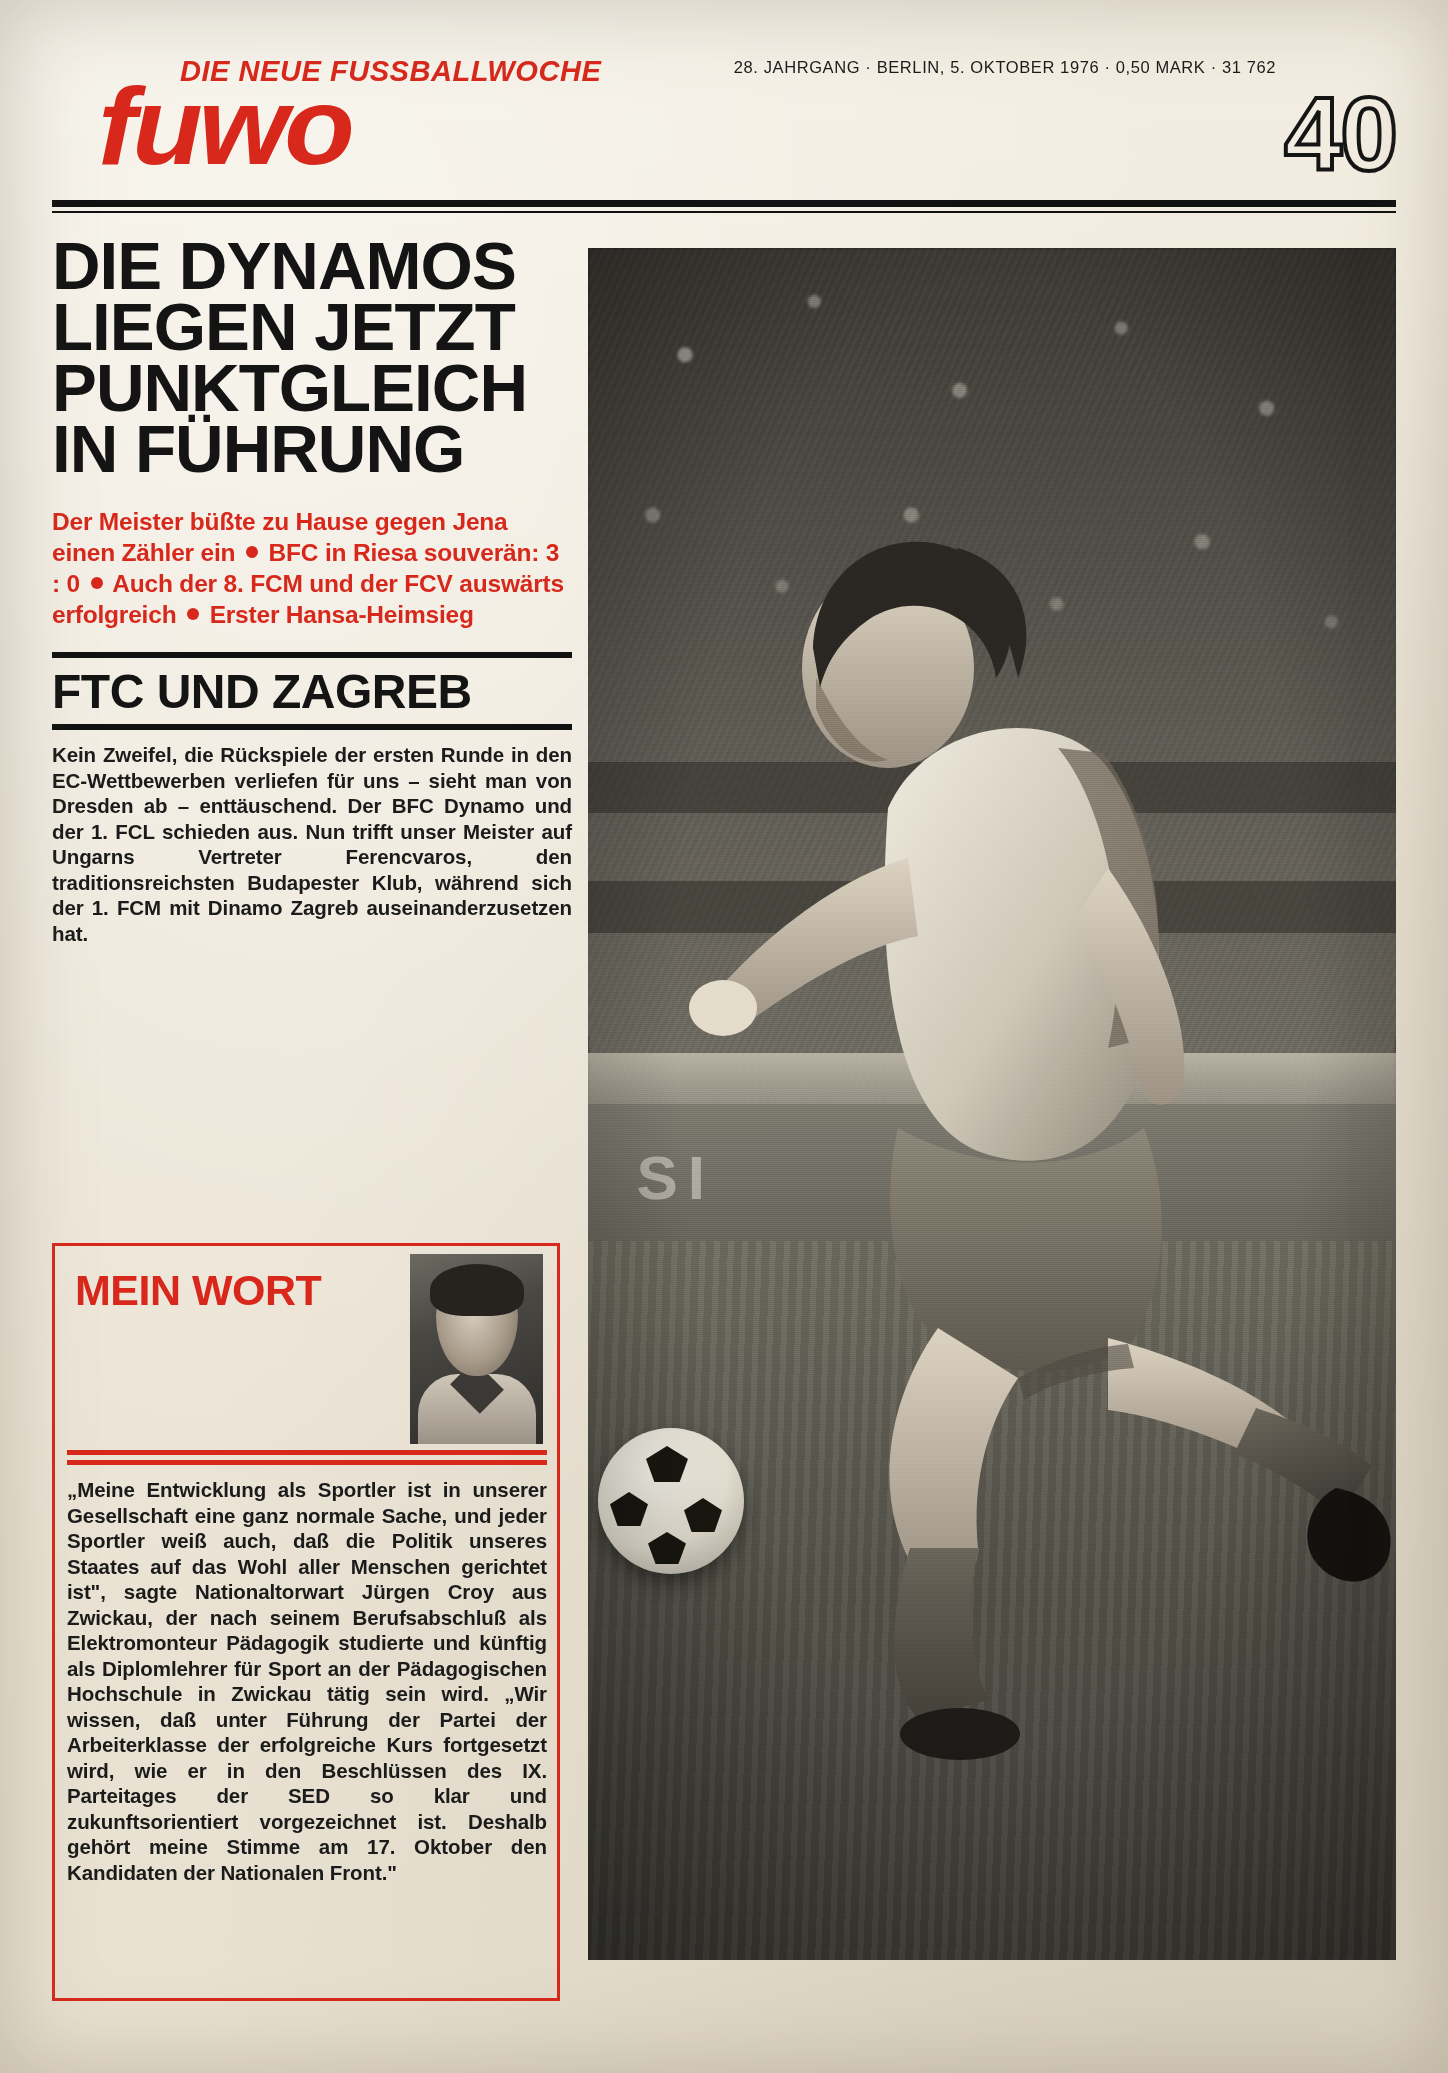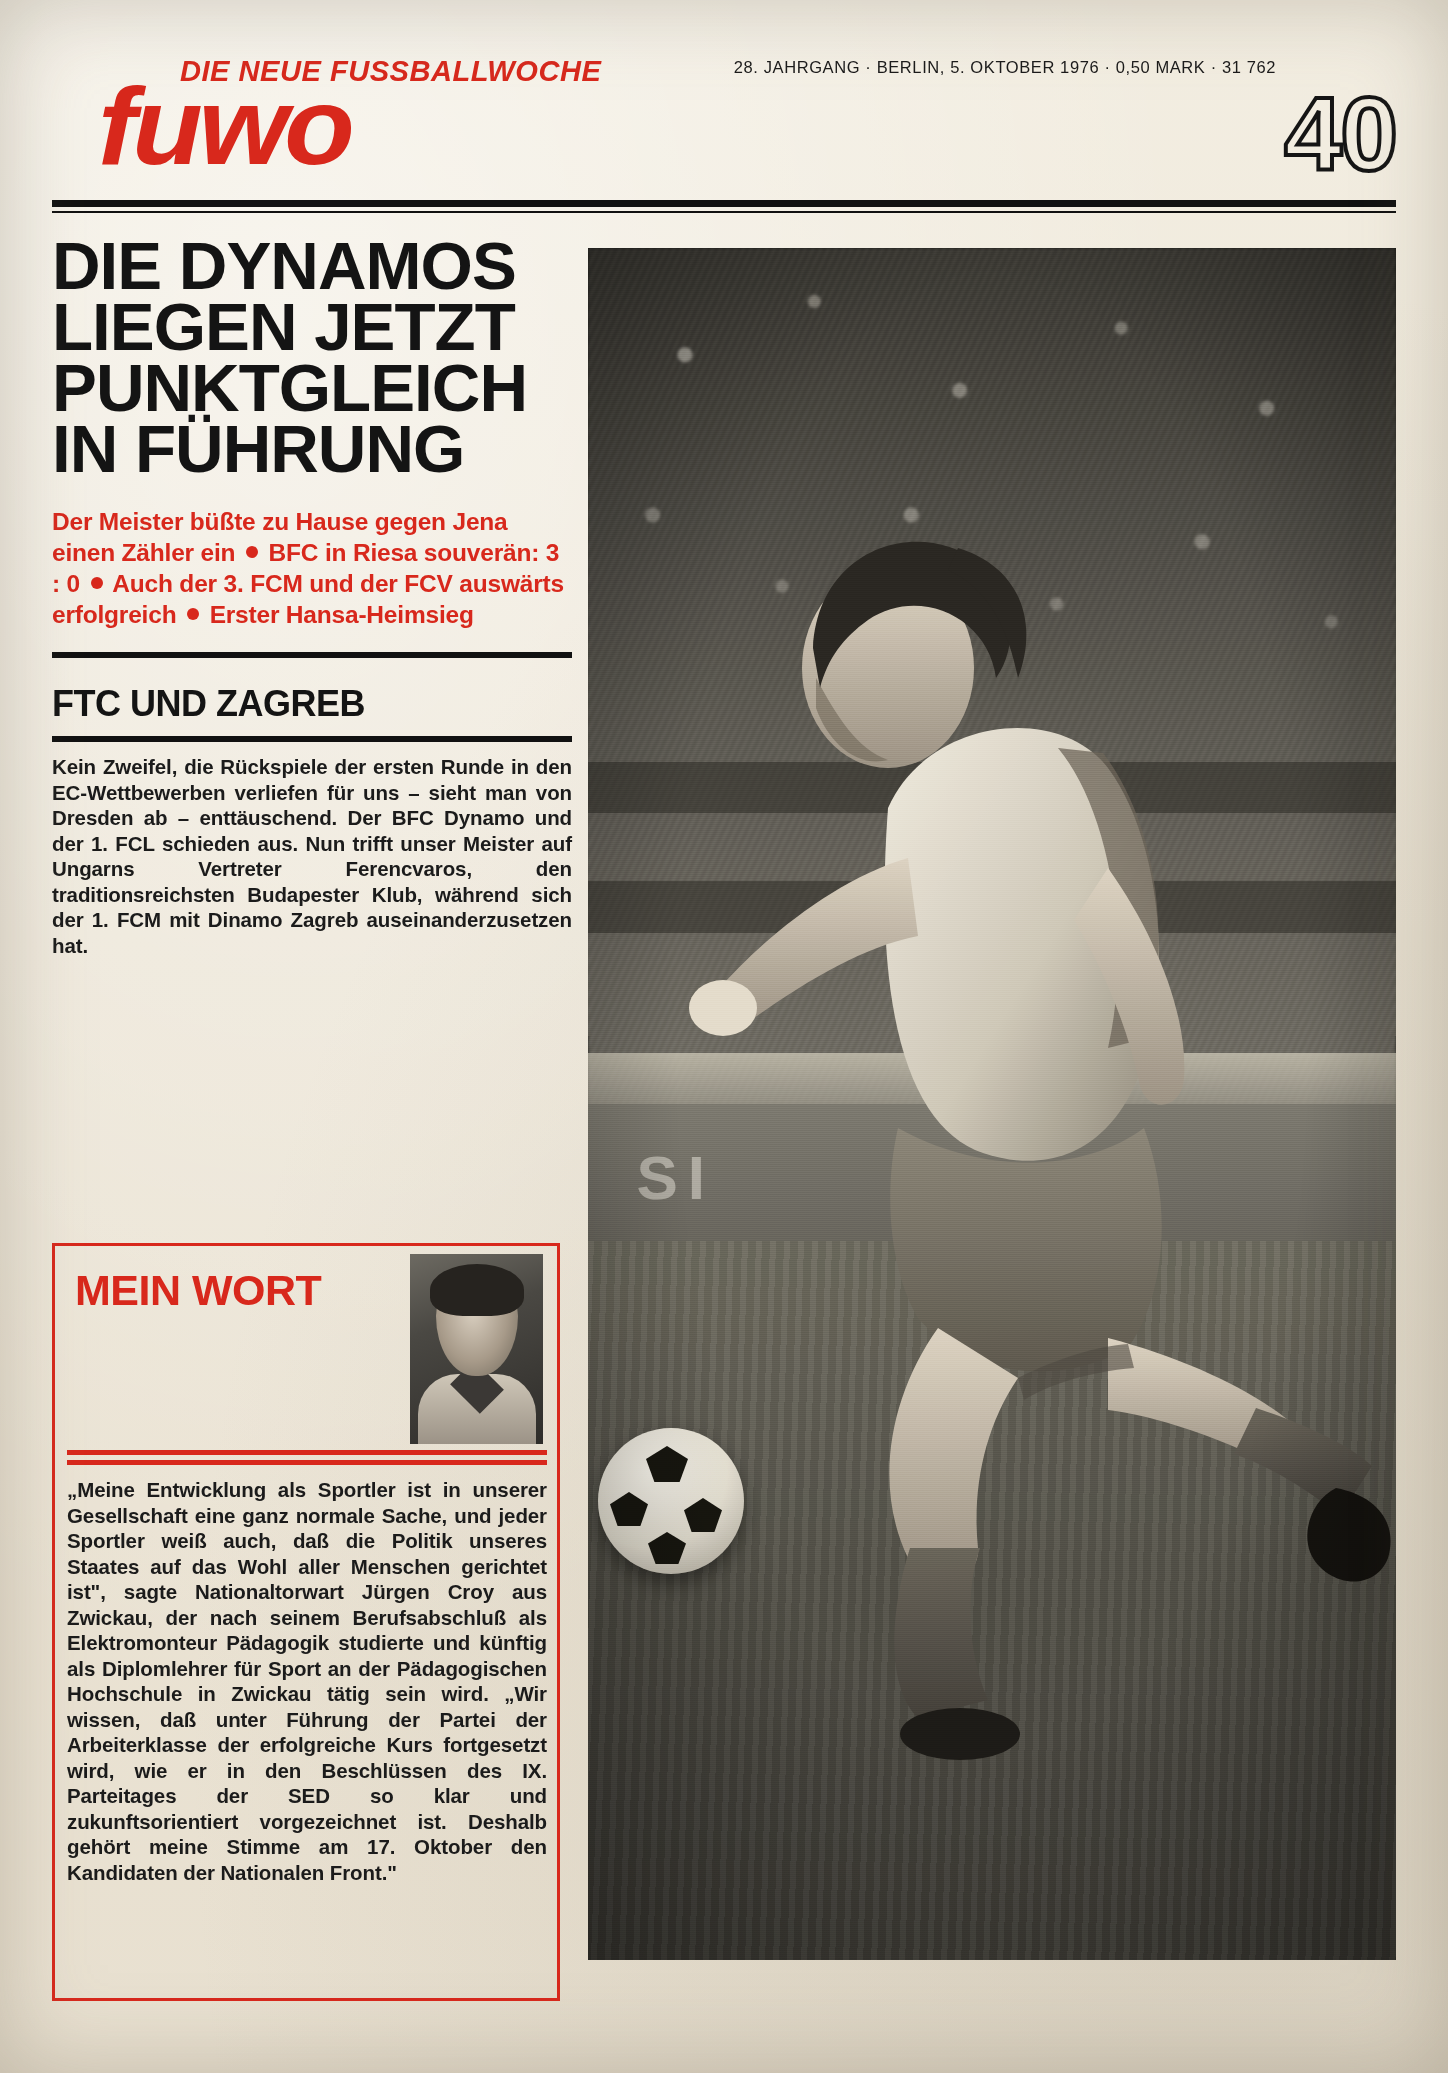--- a/index.html
+++ b/index.html
@@ -145,22 +145,22 @@
     vertical-align: 3px;
     margin: 0 4px;
   }
 
   .rule-heavy {
     margin-top: 22px;
     height: 6px;
     background: #111;
   }
   .sec-title {
-    margin-top: 20px;
-    font-size: 36px;
+    margin-top: 8px;
+    font-size: 48px;
     line-height: 52px;
     font-weight: bold;
     letter-spacing: -0.5px;
     color: #141414;
   }
   .rule-heavy2 {
     margin-top: 6px;
     height: 6px;
     background: #111;
   }
@@ -389,21 +389,21 @@
       <div>LIEGEN JETZT</div>
       <div>PUNKTGLEICH</div>
       <div>IN FÜHRUNG</div>
     </div>
 
     <div class="subhead">
       <span>Der Meister büßte zu Hause gegen Jena einen Zähler ein</span>
       <span class="dot"></span>
       <span>BFC in Riesa souverän: 3 : 0</span>
       <span class="dot"></span>
-      <span>Auch der 3. FCM und der FCV auswärts erfolgreich</span>
+      <span>Auch der 8. FCM und der FCV auswärts erfolgreich</span>
       <span class="dot"></span>
       <span>Erster Hansa-Heimsieg</span>
     </div>
 
     <div class="rule-heavy"></div>
     <div class="sec-title">FTC UND ZAGREB</div>
     <div class="rule-heavy2"></div>
     <div class="body-text">Kein Zweifel, die Rückspiele der ersten Runde in den EC-Wettbewerben verliefen für uns – sieht man von Dresden ab – enttäuschend. Der BFC Dynamo und der 1. FCL schieden aus. Nun trifft unser Meister auf Ungarns Vertreter Ferencvaros, den traditionsreichsten Budapester Klub, während sich der 1. FCM mit Dinamo Zagreb auseinanderzusetzen hat.</div>
   </div>
 

